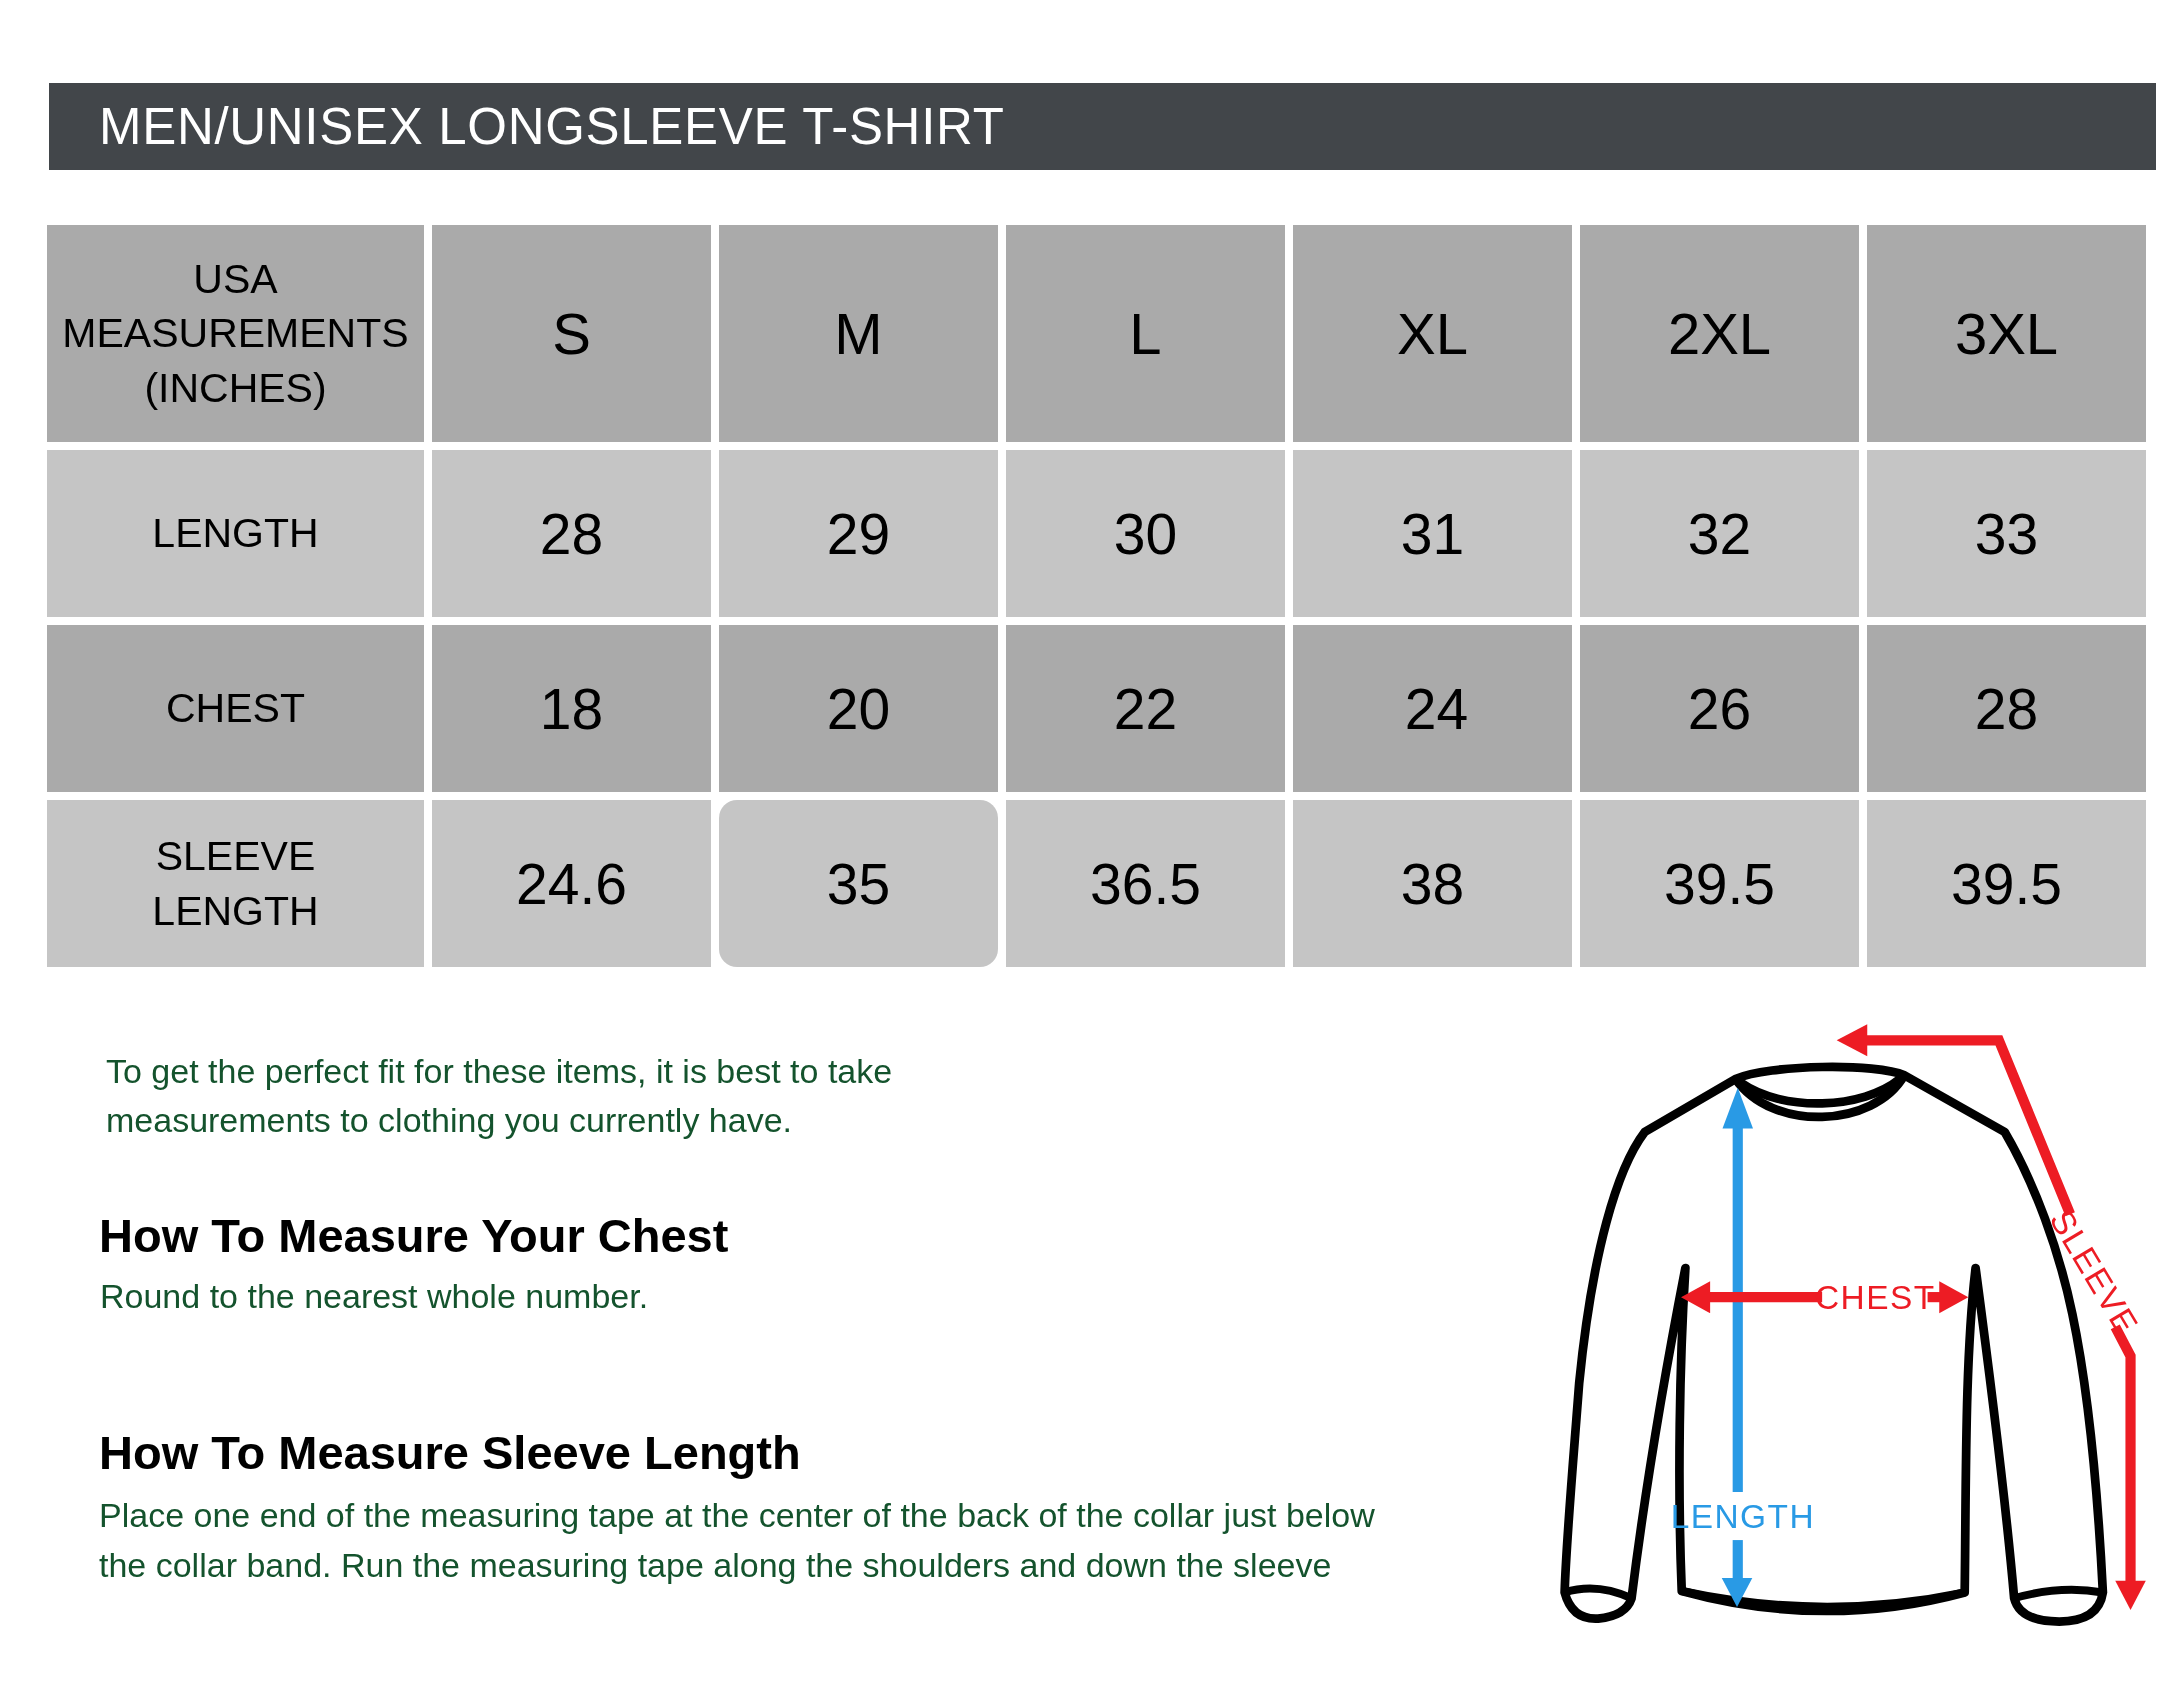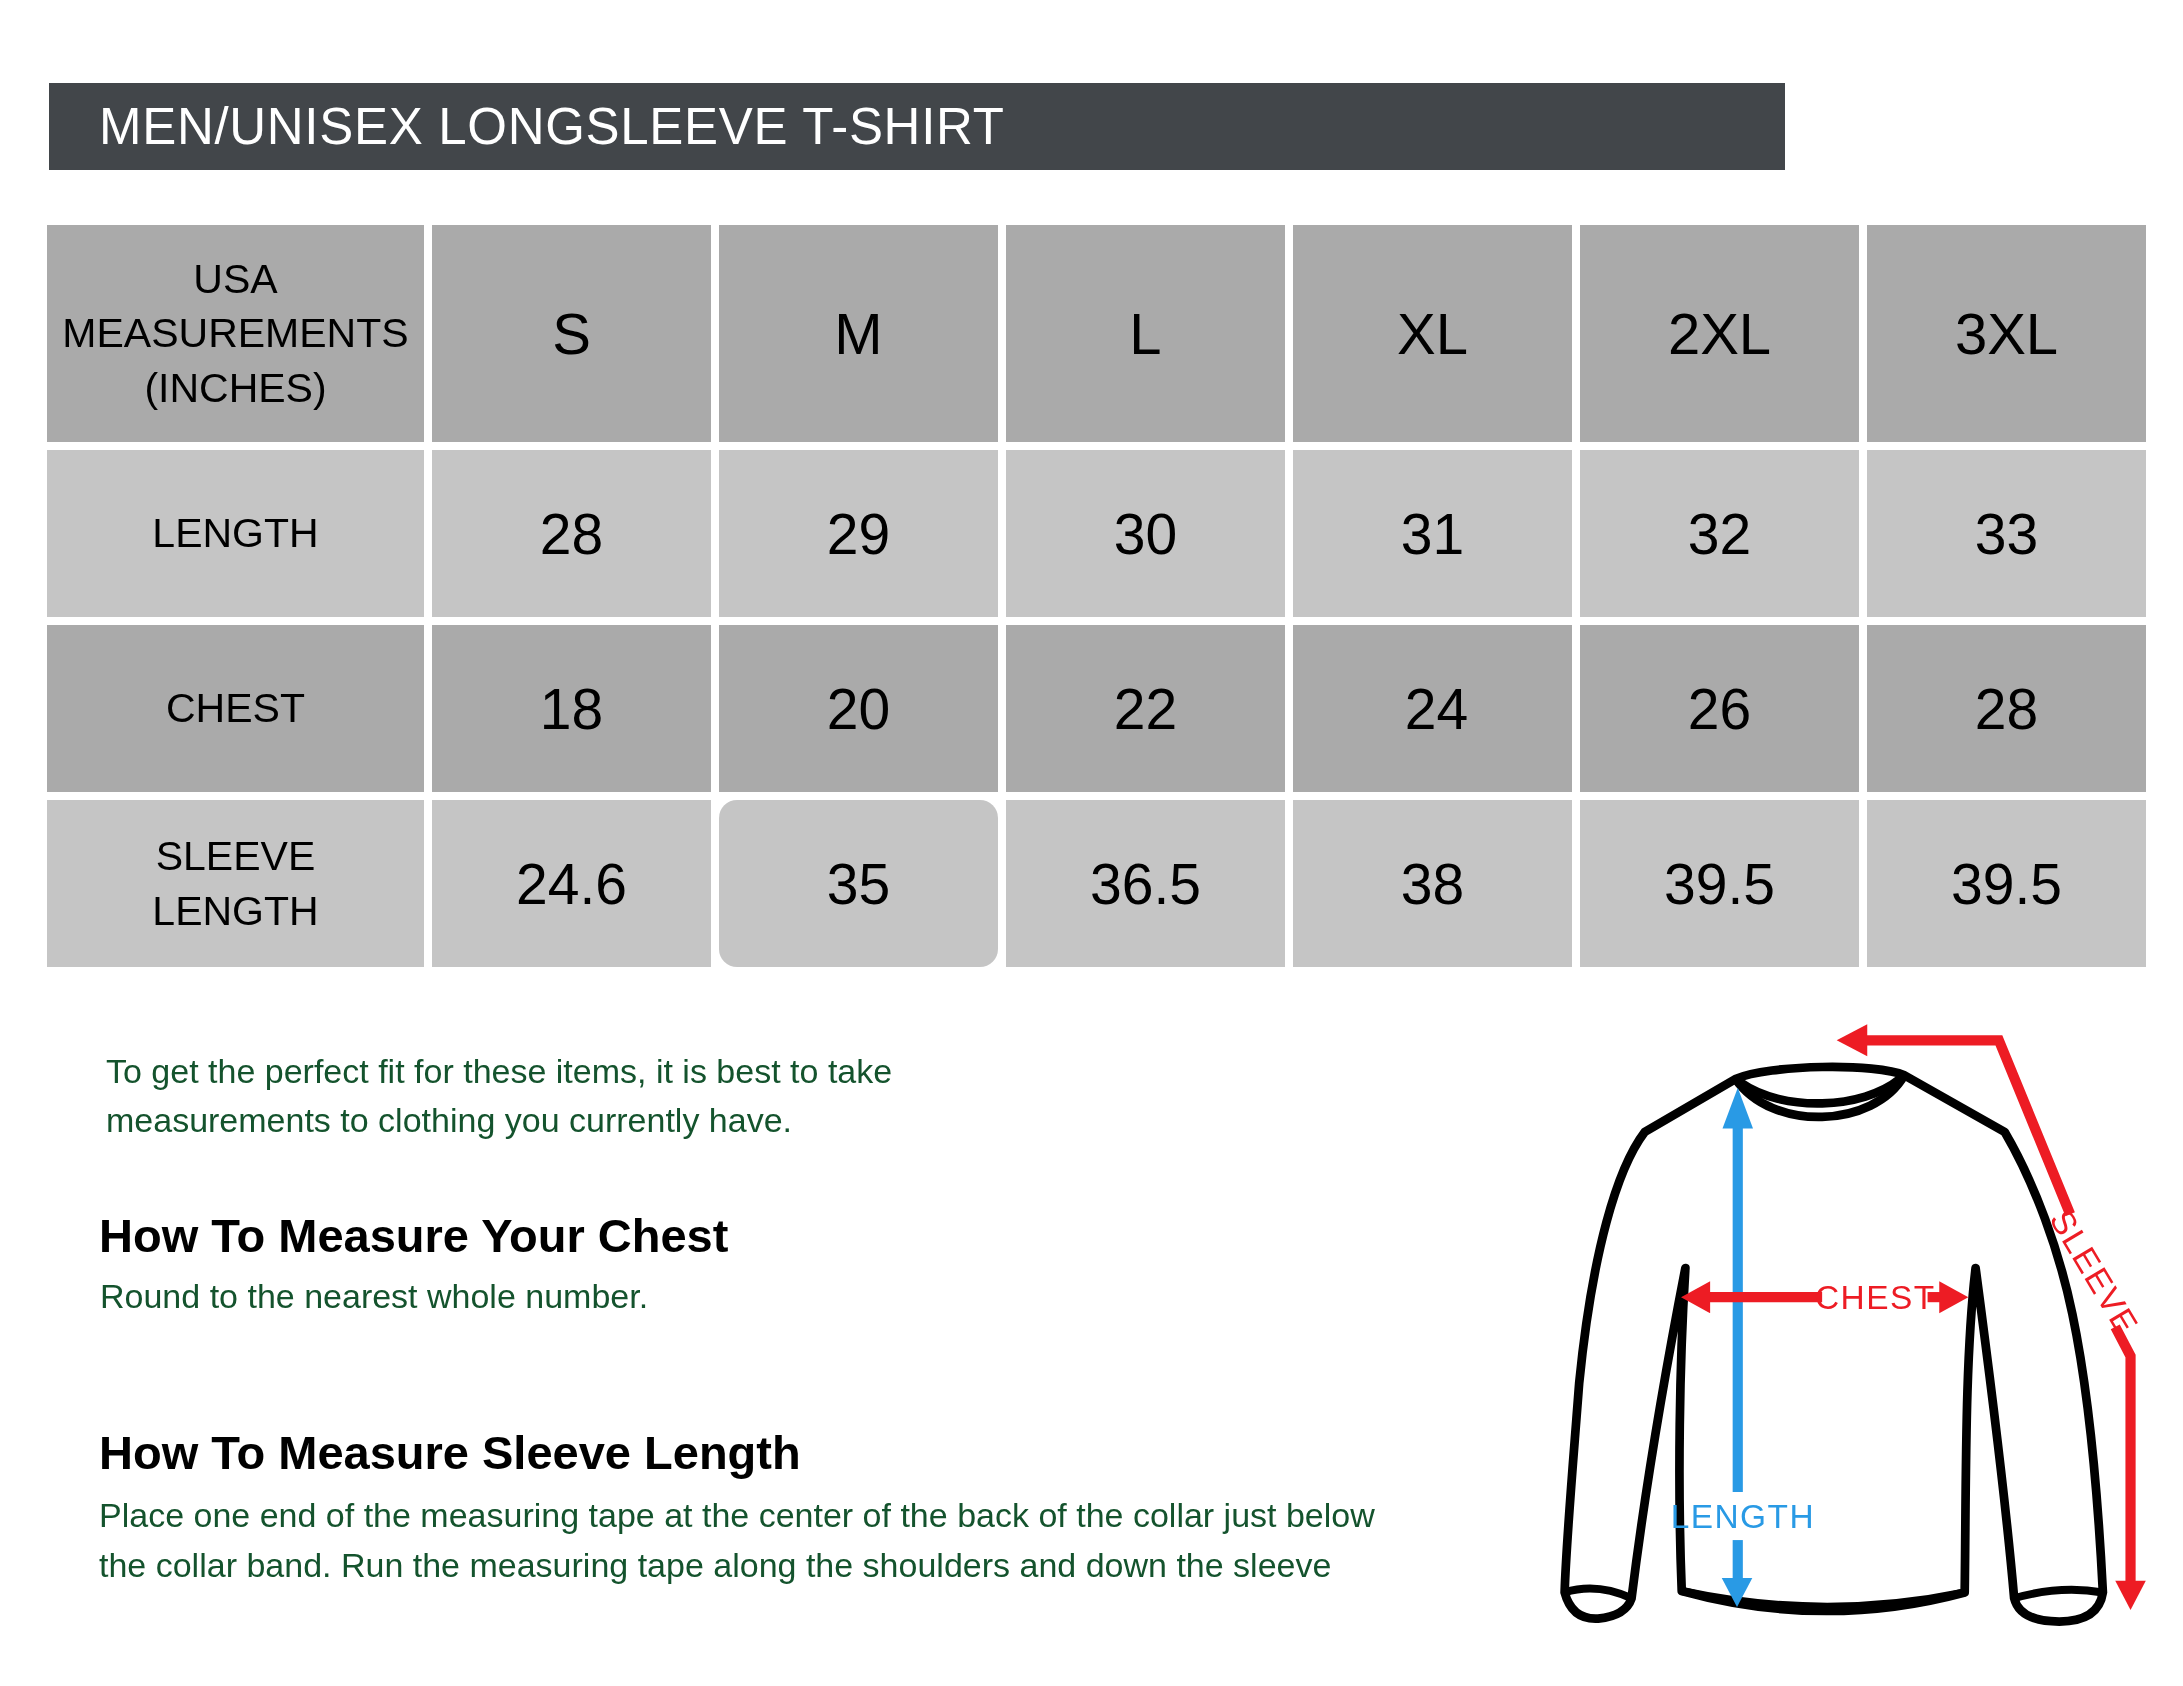--- a/index.html
+++ b/index.html
@@ -1,20 +1,20 @@
 <!DOCTYPE html>
 <html style="font-size:11.6px"><head>
 <meta charset="utf-8">
 <style>
   html,body{margin:0;padding:0;background:#ffffff;}
   body{width:2183px;height:1687px;position:relative;font-family:"Liberation Sans",sans-serif;overflow:hidden;}
   .abs{position:absolute;}
 
   
-  #titlebar{left:49px;top:83px;width:1736px;height:87px;background:#42464a;}
+  #titlebar{left:49px;top:83px;width:2107px;height:87px;background:#42464a;}
   #titlebar .t{display:block;line-height:87px;padding-left:50px;color:#ffffff;
     font-size:51px;letter-spacing:0.7px;white-space:nowrap;}
 
   
   #tablewrap{left:39px;top:217px;}
   table.size{border-collapse:separate;border-spacing:8.7px;}
   table.size td{text-align:center;vertical-align:middle;color:#000;padding:0;margin-top:16px;}
   td.dark{background:#aaaaaa;}
   td.light{background:#c5c5c5;}
   td.corner{font-size:41px;line-height:1.33;white-space:pre-line;}

